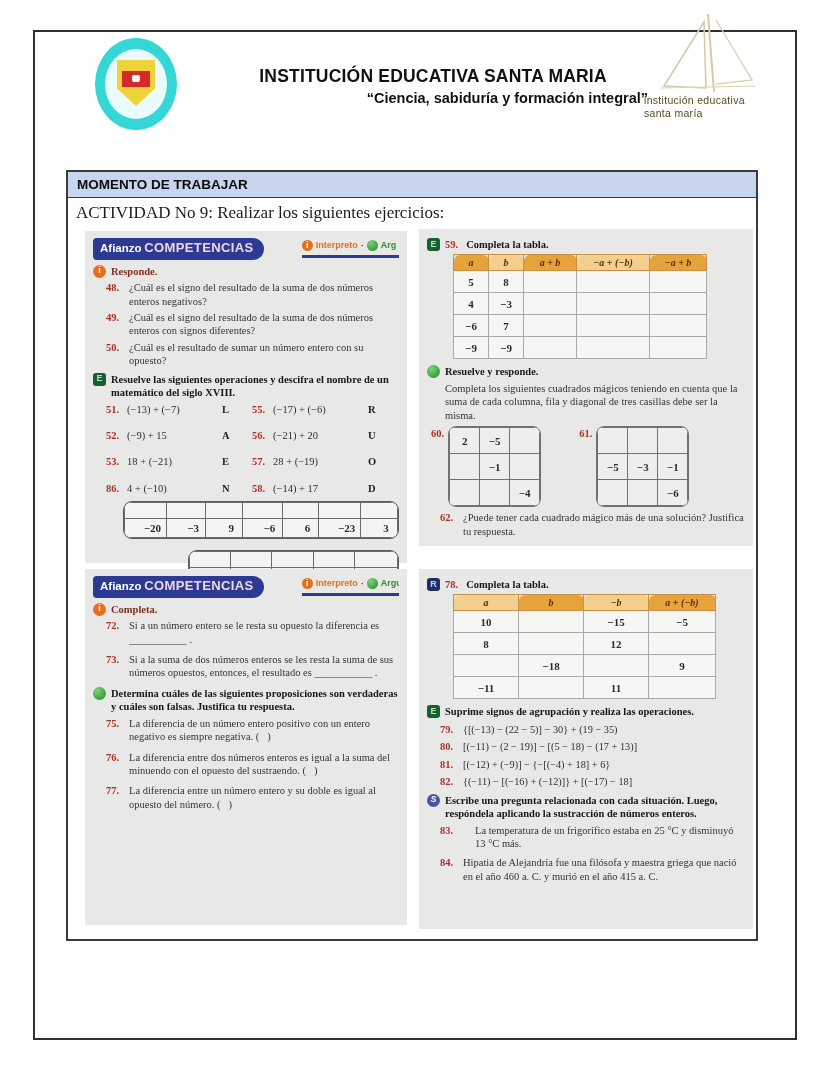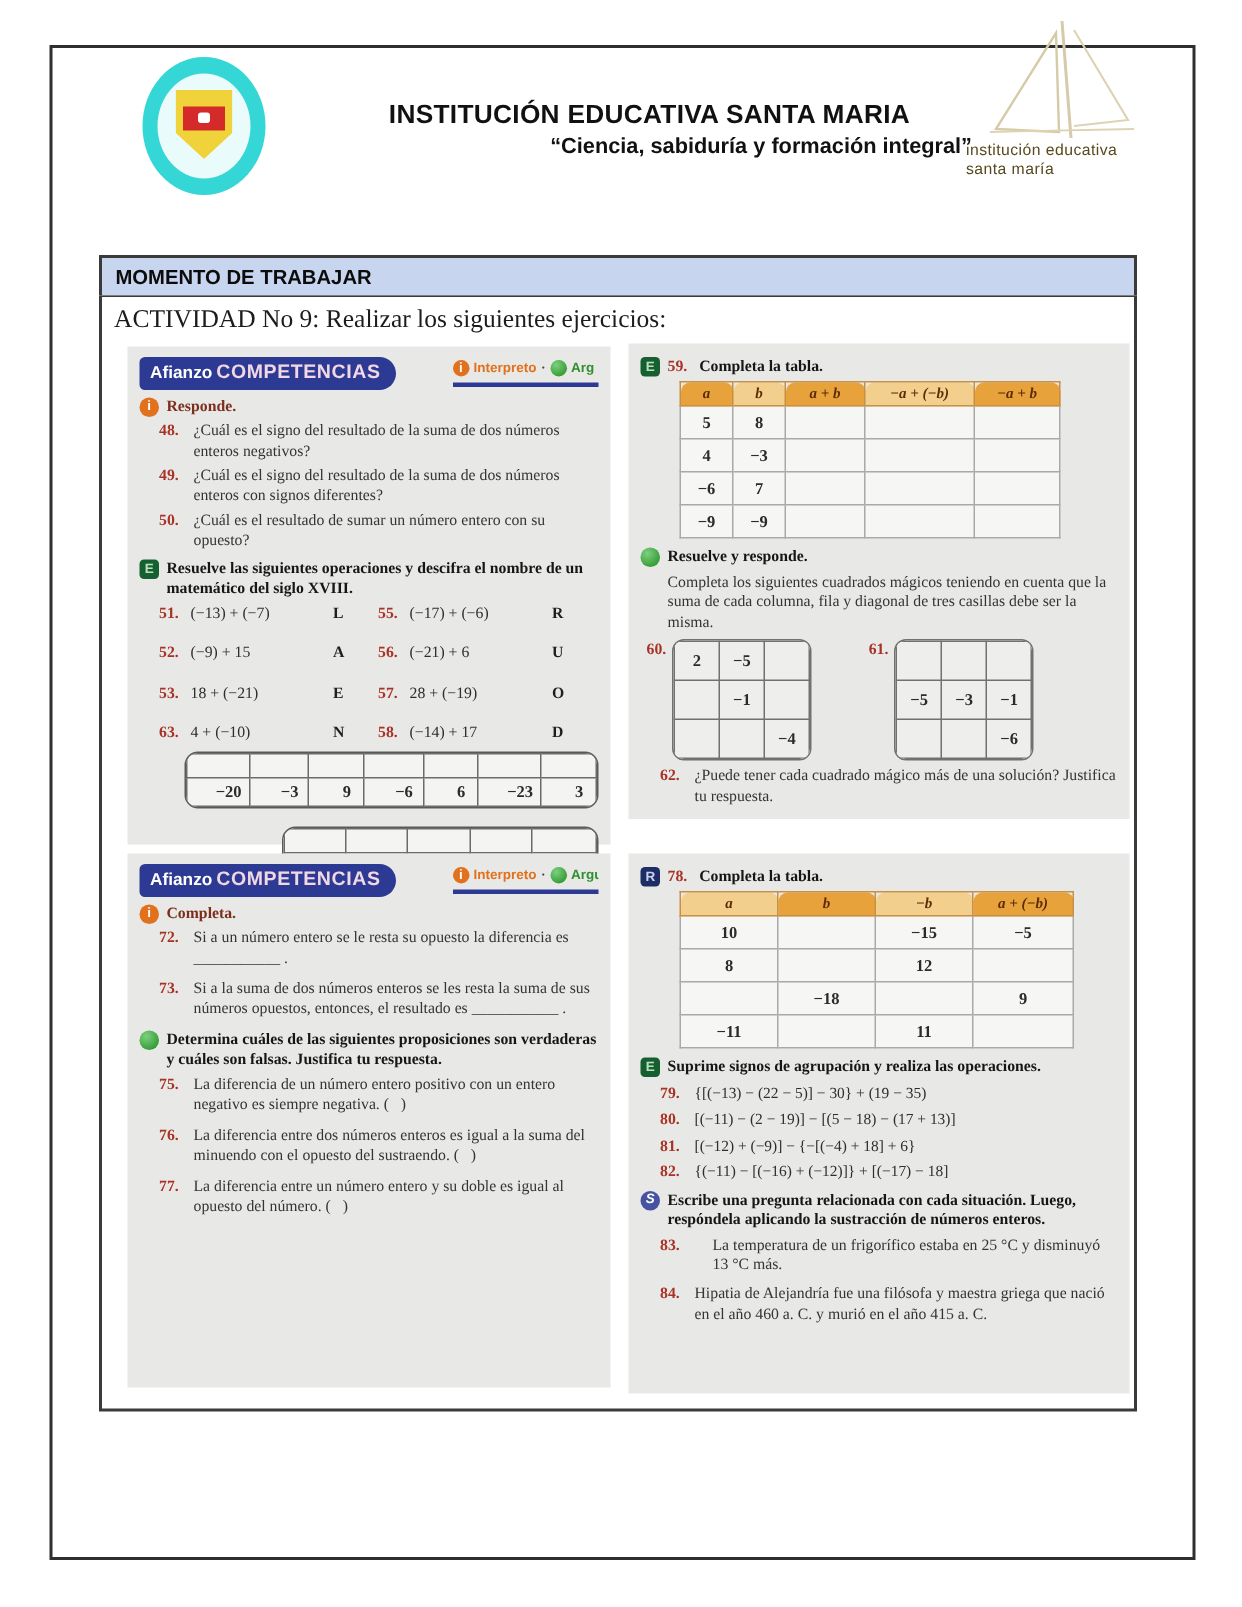--- a/index.html
+++ b/index.html
@@ -153,29 +153,29 @@
     <span class="n">51.</span>
       <span class="e">(−13) + (−7)</span>
       <span class="l">L</span>
     <span class="n">55.</span>
       <span class="e">(−17) + (−6)</span>
       <span class="l">R</span>
     <span class="n">52.</span>
       <span class="e">(−9) + 15</span>
       <span class="l">A</span>
     <span class="n">56.</span>
-      <span class="e">(−21) + 6</span>
+      <span class="e">(−21) + 20</span>
       <span class="l">U</span>
     <span class="n">53.</span>
       <span class="e">18 + (−21)</span>
       <span class="l">E</span>
     <span class="n">57.</span>
       <span class="e">28 + (−19)</span>
       <span class="l">O</span>
-    <span class="n">63.</span>
+    <span class="n">86.</span>
       <span class="e">4 + (−10)</span>
       <span class="l">N</span>
     <span class="n">58.</span>
       <span class="e">(−14) + 17</span>
       <span class="l">D</span>
   </div>
 
   <div style="margin-left:30px;">
     <div class="ansbox">
       <table>

